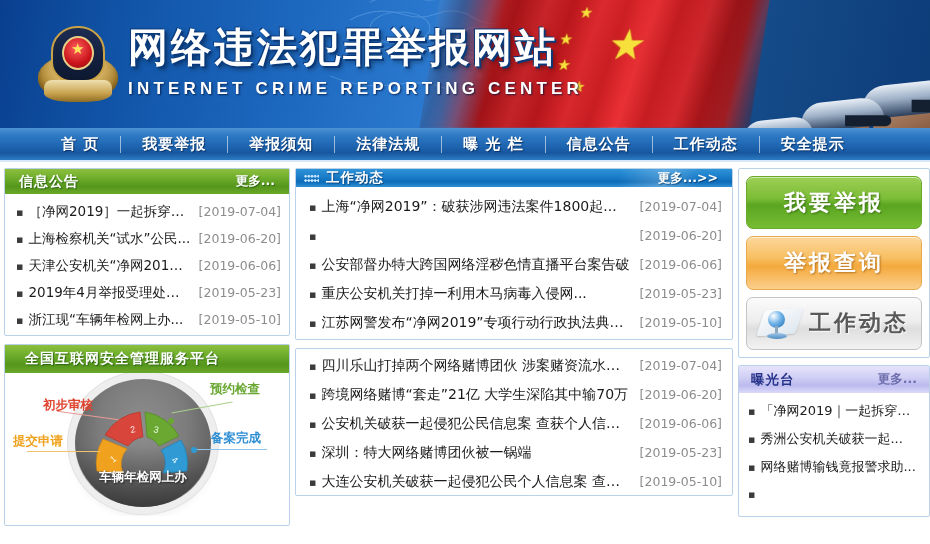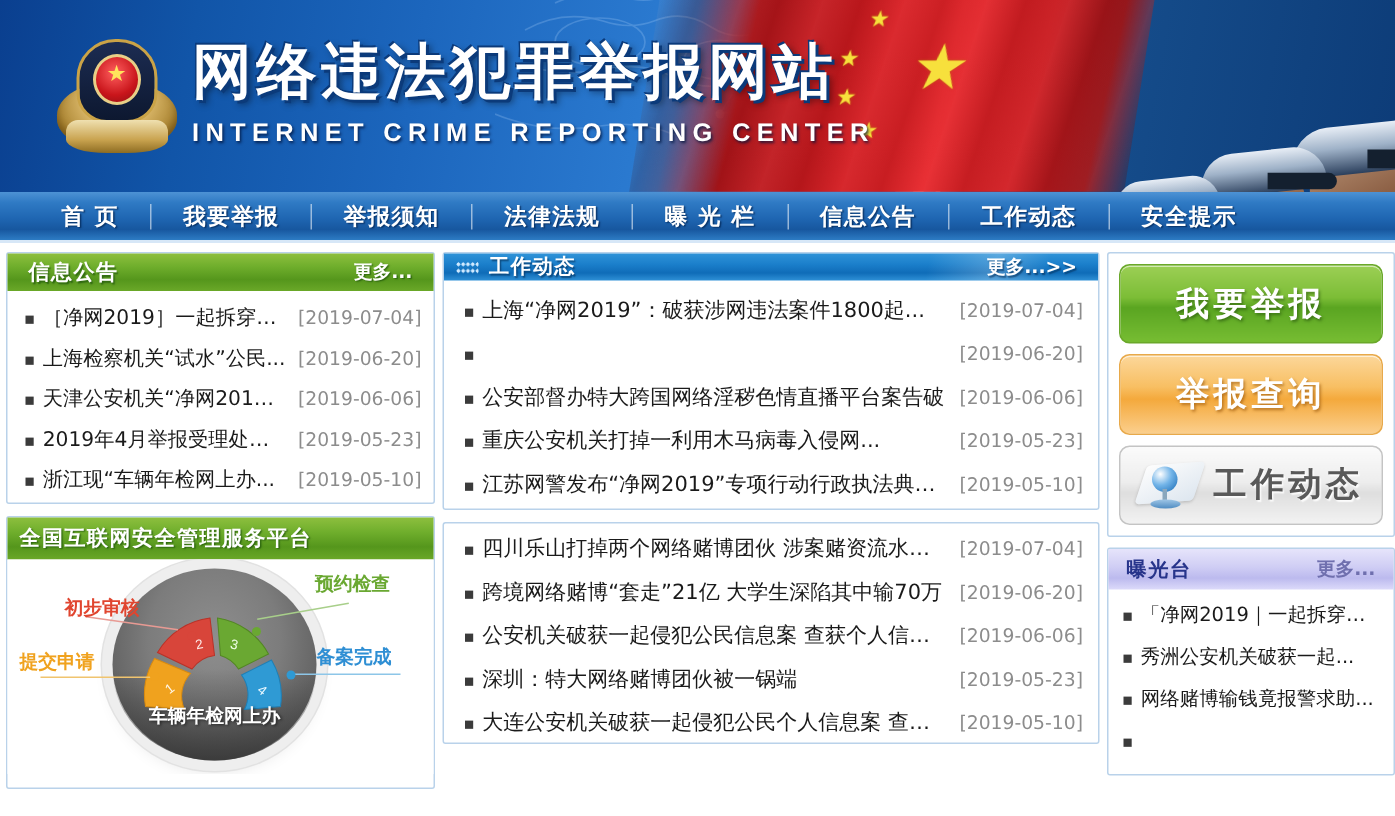--- a/index.html
+++ b/index.html
@@ -100,21 +100,21 @@
     position:absolute; left: 8px; top: 56px; width: 68px; height: 22px;
     background: linear-gradient(180deg,#efe0b0,#c9a34f 60%,#8d6c22);
     border-radius: 8px 8px 40% 40%;
   }
 
   
   .navbar {
     position:relative; width:930px; height: 34px;
     background: linear-gradient(180deg,#4d92d4 0%, #2f7ac4 22%, #1f66b2 55%, #17579f 78%, #2d7cc4 100%);
     border-bottom: 2px solid #d7e7f7;
-    display:flex; align-items:center; padding-left: 20px; text-align: center;
+    display:flex; align-items:center; padding-left: 40px; text-align: center;
   }
   .navitem {
     color:#ffffff; font-size: 15px; font-weight: bold; letter-spacing: 1px;
     padding: 0 21px; cursor:pointer; white-space:nowrap;
     text-shadow: 1px 1px 1px rgba(0,35,80,.75);
   }
   .navsep { width:1px; height: 17px; background: rgba(255,255,255,.55); }
 
   
   .content { position:relative; width:930px; height: 382px; background:#fff; padding: 6px 4px 0 4px; display:flex; gap:5px; }
@@ -374,21 +374,21 @@
             <li>
               <span class="bullet">▪</span>
               <span class="title">浙江现“车辆年检网上办...</span>
               <span class="date">[2019-05-10]</span>
             </li>
           </ul>
         </div>
       </div>
 
       <div class="panel" style="height:182px;">
-        <div class="hdr-green" style="padding-left:8px;">
+        <div class="hdr-green" style="padding-left:20px;">
           <span class="t">全国互联网安全管理服务平台</span>
         </div>
         <div class="diagram">
           <div class="disc"></div>
 
           <svg class="arc" style="left:78px; top:26px; width:122px; height:92px;" viewBox="0 0 122 92">
 
             <path d="M14 72 A47 47 0 0 1 20 40 L44 50 A22 22 0 0 0 40 74 Z" fill="#f0a21e" stroke="#d98b10" stroke-width="0.7"></path>
 
             <path d="M22 36 A47 47 0 0 1 57 13 L60 38 A22 22 0 0 0 45 47 Z" fill="#d8453a" stroke="#b93228" stroke-width="0.7"></path>

